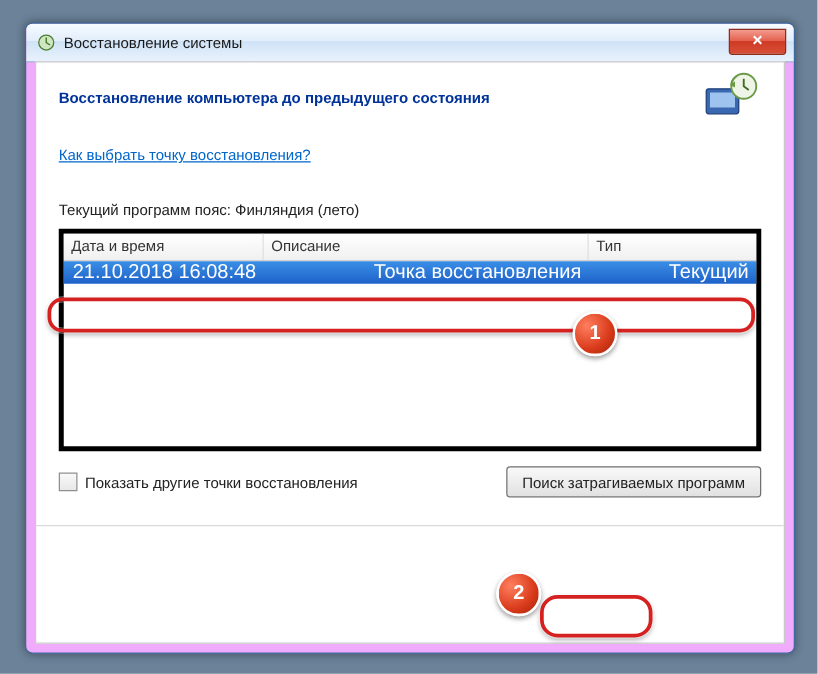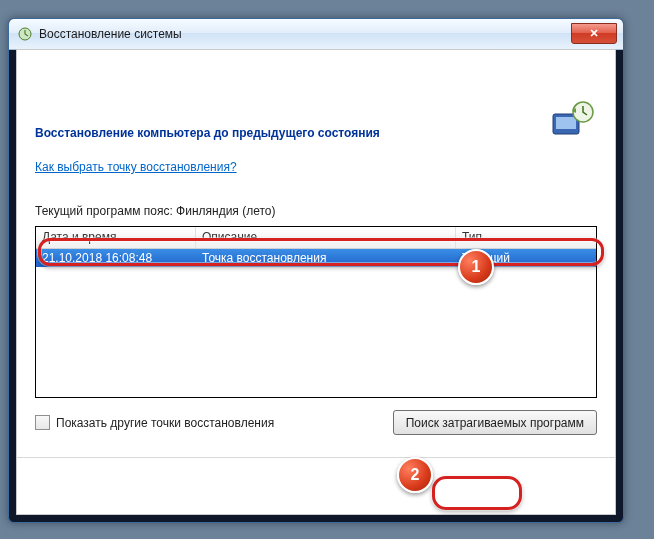--- a/index.html
+++ b/index.html
@@ -7,25 +7,25 @@
     font-family: "Segoe UI", Tahoma, sans-serif;
     font-size: 12px;
     background: #6b8299;
     width: 654px;
     height: 539px;
     overflow: hidden;
     position: relative;
   }
   .window {
     position: absolute;
-    left: 8px;
+    left: 20px;
     top: 18px;
     width: 614px;
     height: 503px;
-    background: #0f172a;
+    background: #f0abfc;
     border: 1px solid #3c6a9e;
     border-radius: 6px;
     box-shadow: 0 0 8px rgba(0,0,0,0.4);
     overflow: hidden;
   }
   .titlebar {
     height: 30px;
     background: linear-gradient(to bottom, #f6fbff 0%, #e2eefb 45%, #cfe2f6 46%, #e8f2fc 100%);
     border-bottom: 1px solid #9fb9d6;
     display: flex;
@@ -59,23 +59,22 @@
   }
   .close-x { color:#fff; font-size:11px; font-weight:bold; line-height:1; }
   .client {
     position:absolute;
     left:7px; right:7px; top:30px; bottom:7px;
     background:#fff;
     border:1px solid #c9c9c9;
   }
   .heading-row {
     display:flex;
-    align-items:flex-end;
-    padding: 26px 18px 4px 18px;
-    margin-top: 24px;
+    align-items:center;
+    padding: 7px 18px 4px 18px;
   }
   .heading {
     font-weight:bold;
     font-size:12px;
     color:#003399;
     flex:1;
     padding-top:2px;
   }
   .big-icon {
     width: 46px;
@@ -88,21 +87,21 @@
     color:#0066cc;
     text-decoration:underline;
     cursor:pointer;
   }
   .tz-row {
     padding: 30px 18px 4px 18px;
     color:#222;
   }
   .table-wrap {
     margin: 4px 18px 0 18px;
-    border: 1px solid #000000;
+    border: 4px solid #000000;
     height: 170px;
     background:#fff;
     position:relative;
   }
   .thead {
     display:flex;
     background: linear-gradient(to bottom,#ffffff,#f0f0f0);
     border-bottom:1px solid #d0d0d0;
     height:21px;
     font-size:12px;
@@ -117,21 +116,21 @@
   .th2 { width: 260px; }
   .th3 { flex:1; border-right:none; }
   .trow {
     display:flex;
     height:18px;
     align-items:center;
     color:#fff;
     background: linear-gradient(to bottom,#3a8ee6,#1e62c9);
     cursor:pointer;
   }
-  .td { padding: 0 6px; box-sizing:border-box; font-size:12px; white-space:nowrap; overflow:hidden; }
+  .td { padding: 0 6px; box-sizing:border-box; font-size:16px; white-space:nowrap; overflow:hidden;text-align:right; }
   .td1 { width:160px; }
   .td2 { width:260px; }
   .td3 { flex:1; }
   .options-row {
     display:flex;
     align-items:center;
     margin: 12px 18px 0 18px;
   }
   .chk {
     width:13px;height:13px;

